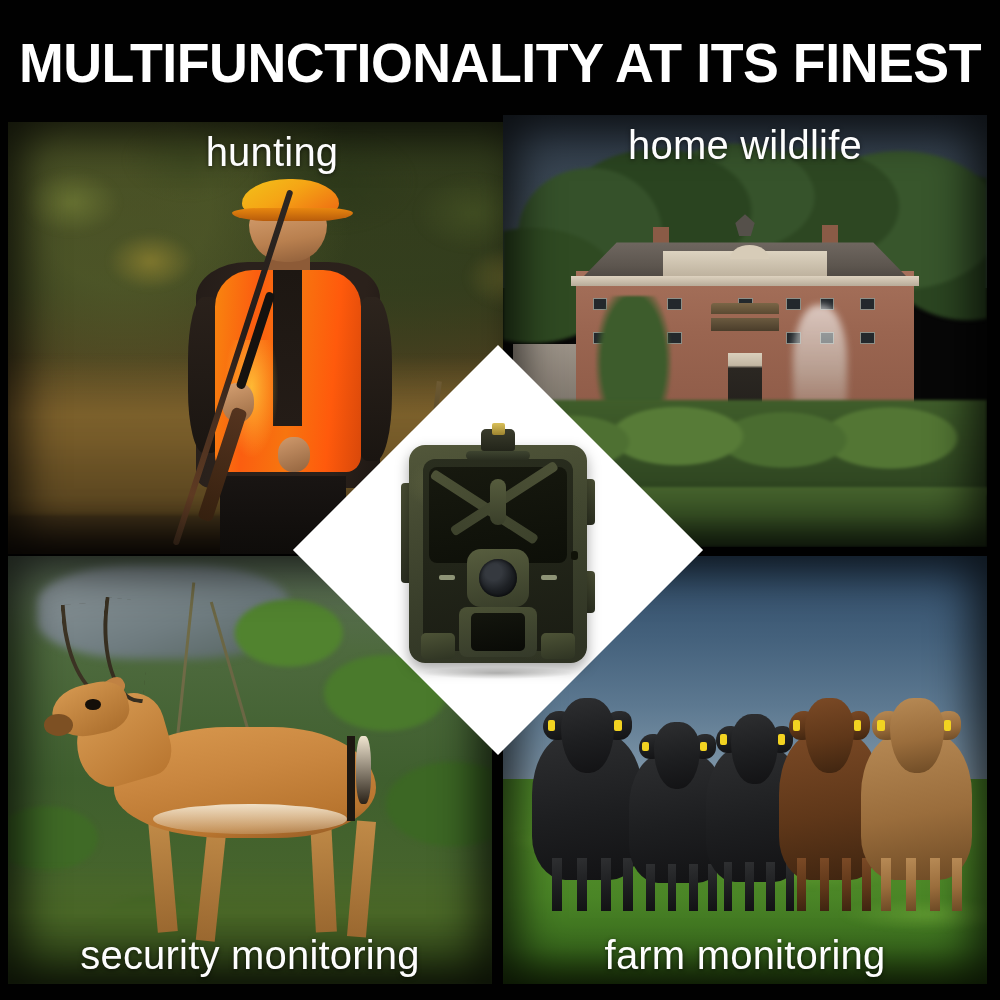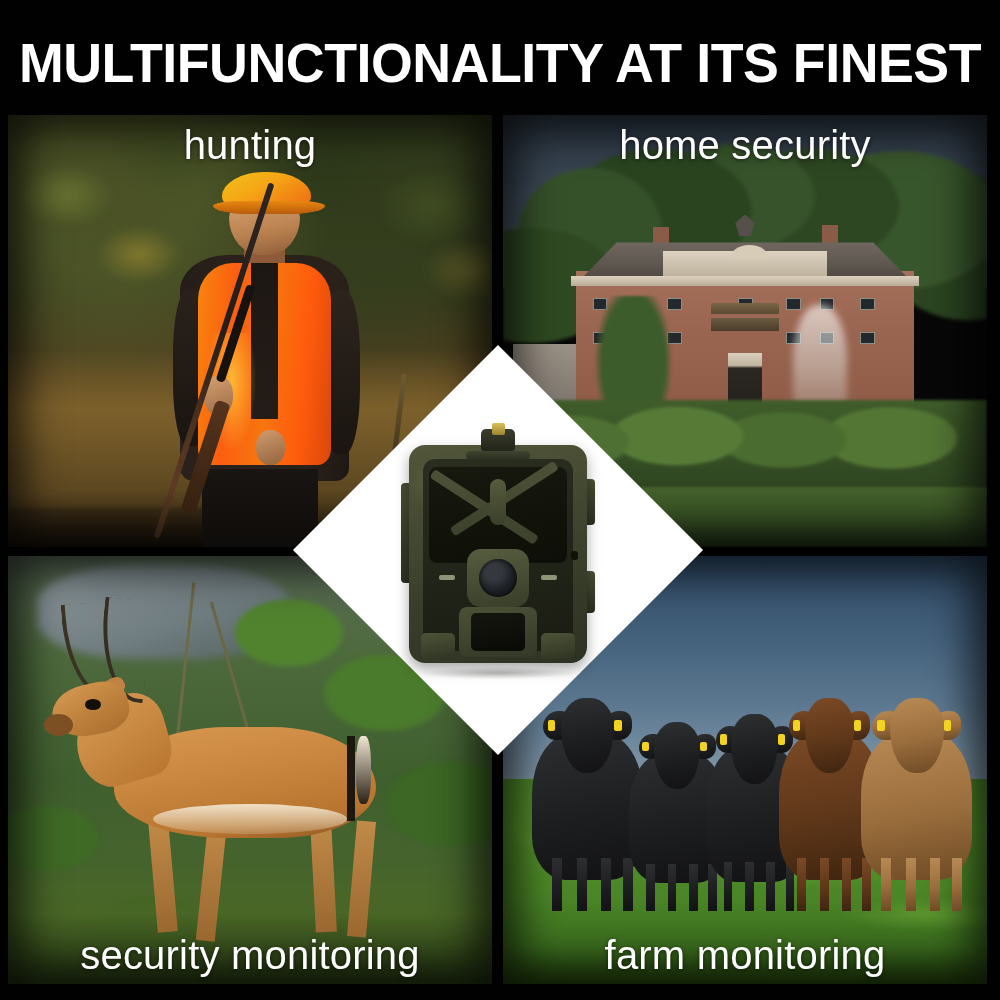--- a/index.html
+++ b/index.html
@@ -10,21 +10,21 @@
   .title{
     position:absolute;left:0;top:26px;width:1000px;height:72px;
     display:flex;align-items:center;justify-content:center;
     color:#fff;font-family:"Liberation Sans","DejaVu Sans",sans-serif;
     font-weight:700;font-size:56px;letter-spacing:-0.5px;
     transform:scaleX(.96);white-space:nowrap;
   }
 
   
   .panel{position:absolute;overflow:hidden;background:#070707;}
-  .p-tl{left:8px;  top:115px; width:484px;height:432px;}
+  .p-tl{left:8px;  top:122px; width:484px;height:432px;padding-left:44px;}
   .p-tr{left:503px;top:115px; width:484px;height:432px;}
   .p-bl{left:8px;  top:556px; width:484px;height:428px;}
   .p-br{left:503px;top:556px; width:484px;height:428px;}
   .scene{position:absolute;inset:0;}
   .vig{position:absolute;inset:0;pointer-events:none;
     box-shadow:inset 0 0 42px 16px rgba(0,0,0,.72);}
   .panel-label{
     position:absolute;left:0;width:100%;text-align:center;color:#fdfdfd;
     font-family:"Liberation Sans","DejaVu Sans",sans-serif;
     font-weight:400;font-size:40px;letter-spacing:.2px;
@@ -361,21 +361,21 @@
         </div>
       <div class="hs-awning"></div>
       <div class="hs-balcony"></div>
       <div class="hs-door"></div>
       <div class="hs-conifer"></div>
       <div class="hs-fountain"></div>
       <div class="hs-hedge"></div>
       <div class="hs-lawn"></div>
     </div>
     <div class="vig"></div>
-    <div class="panel-label lbl-top">home security</div>
+    <div class="panel-label lbl-top">home wildlife</div>
   </div>
 
   <div class="panel p-bl">
     <div class="scene">
       <div class="wl-bg"></div>
       <div class="wl-water"></div>
       <div class="wl-bush"></div>
       <div class="wl-branch"></div>
         <div class="wl-branch2"></div>
       <div class="imp-horncurve1"></div>

